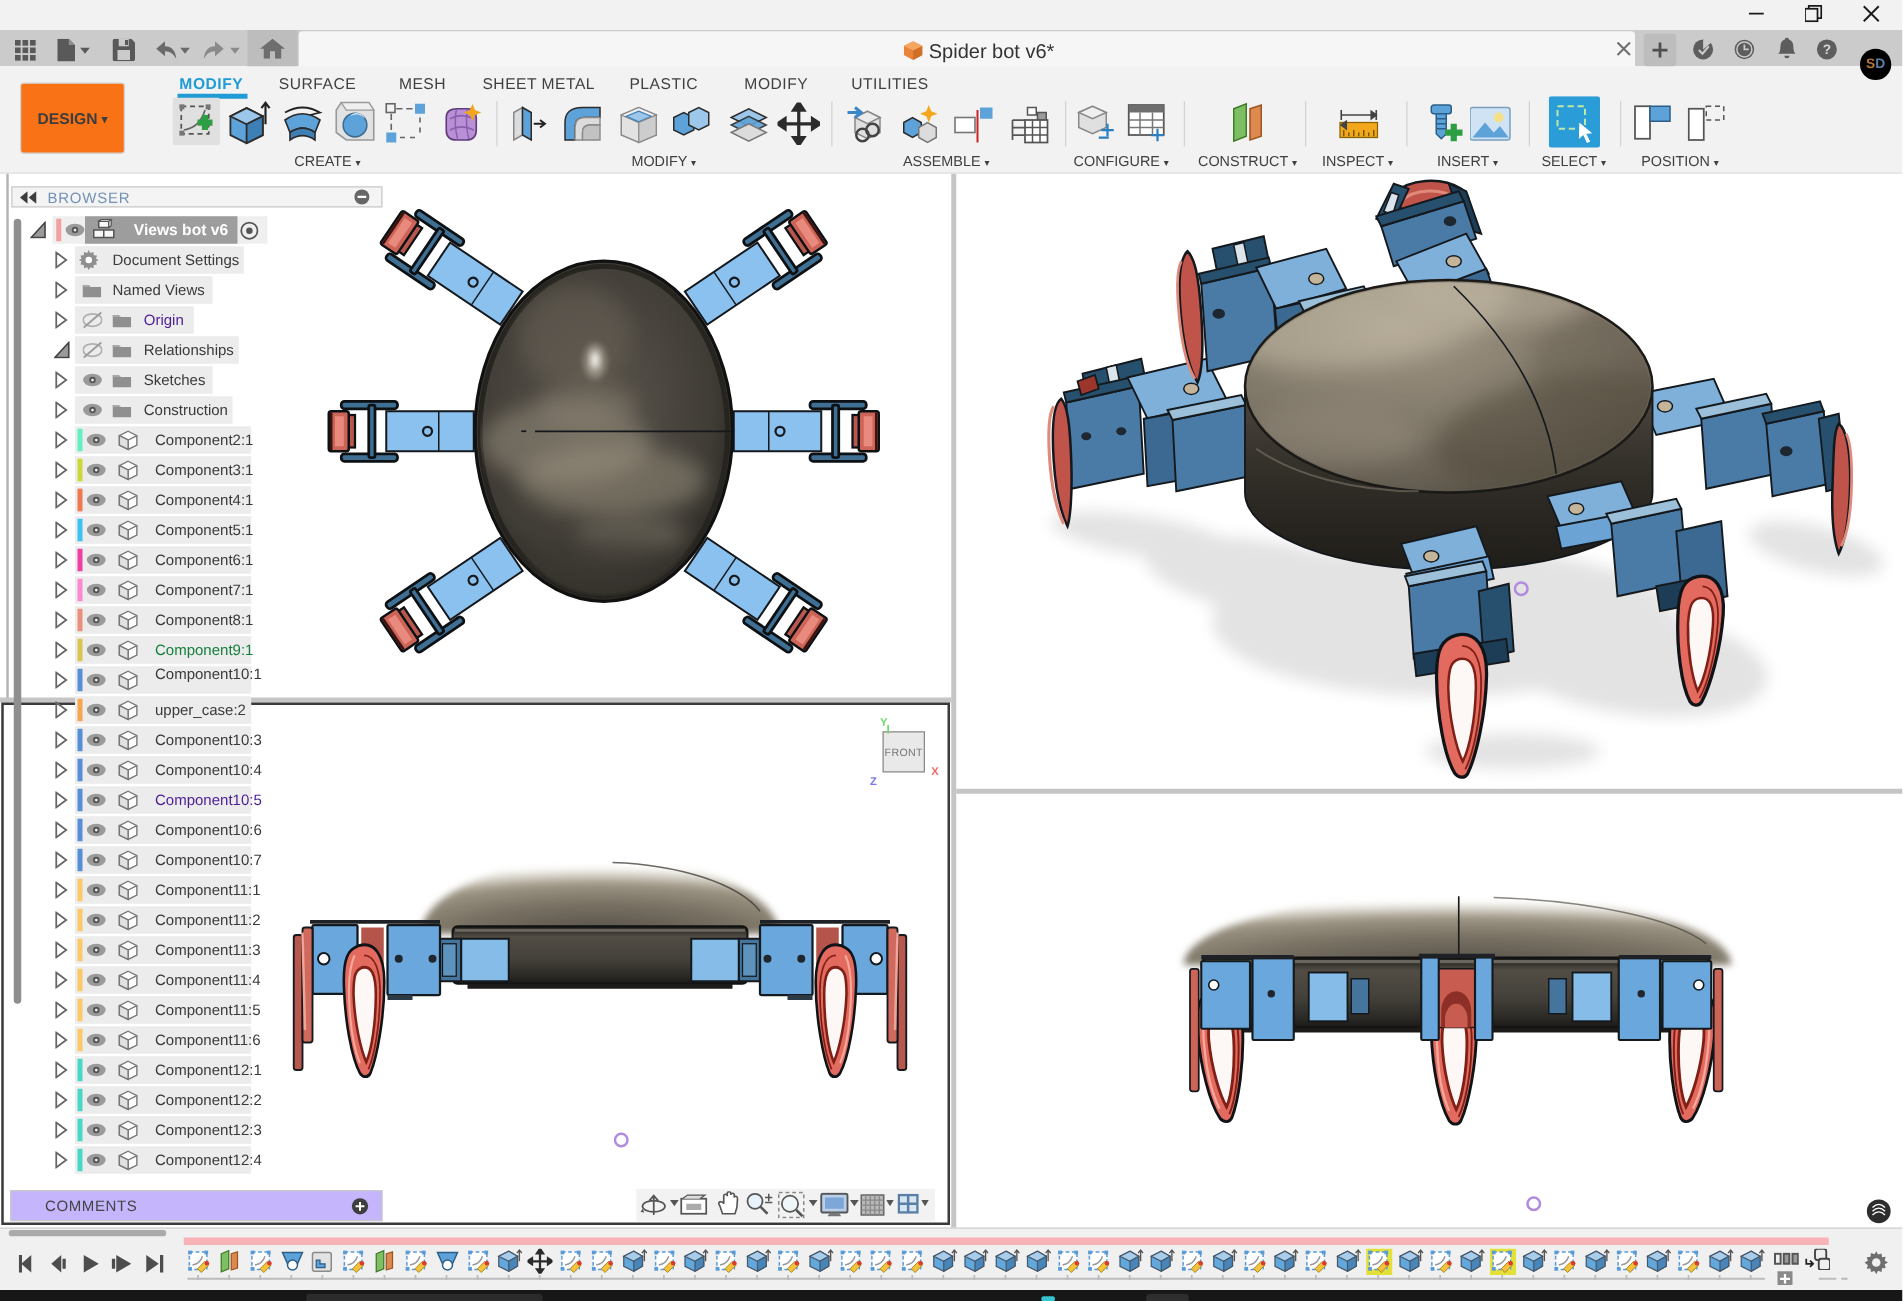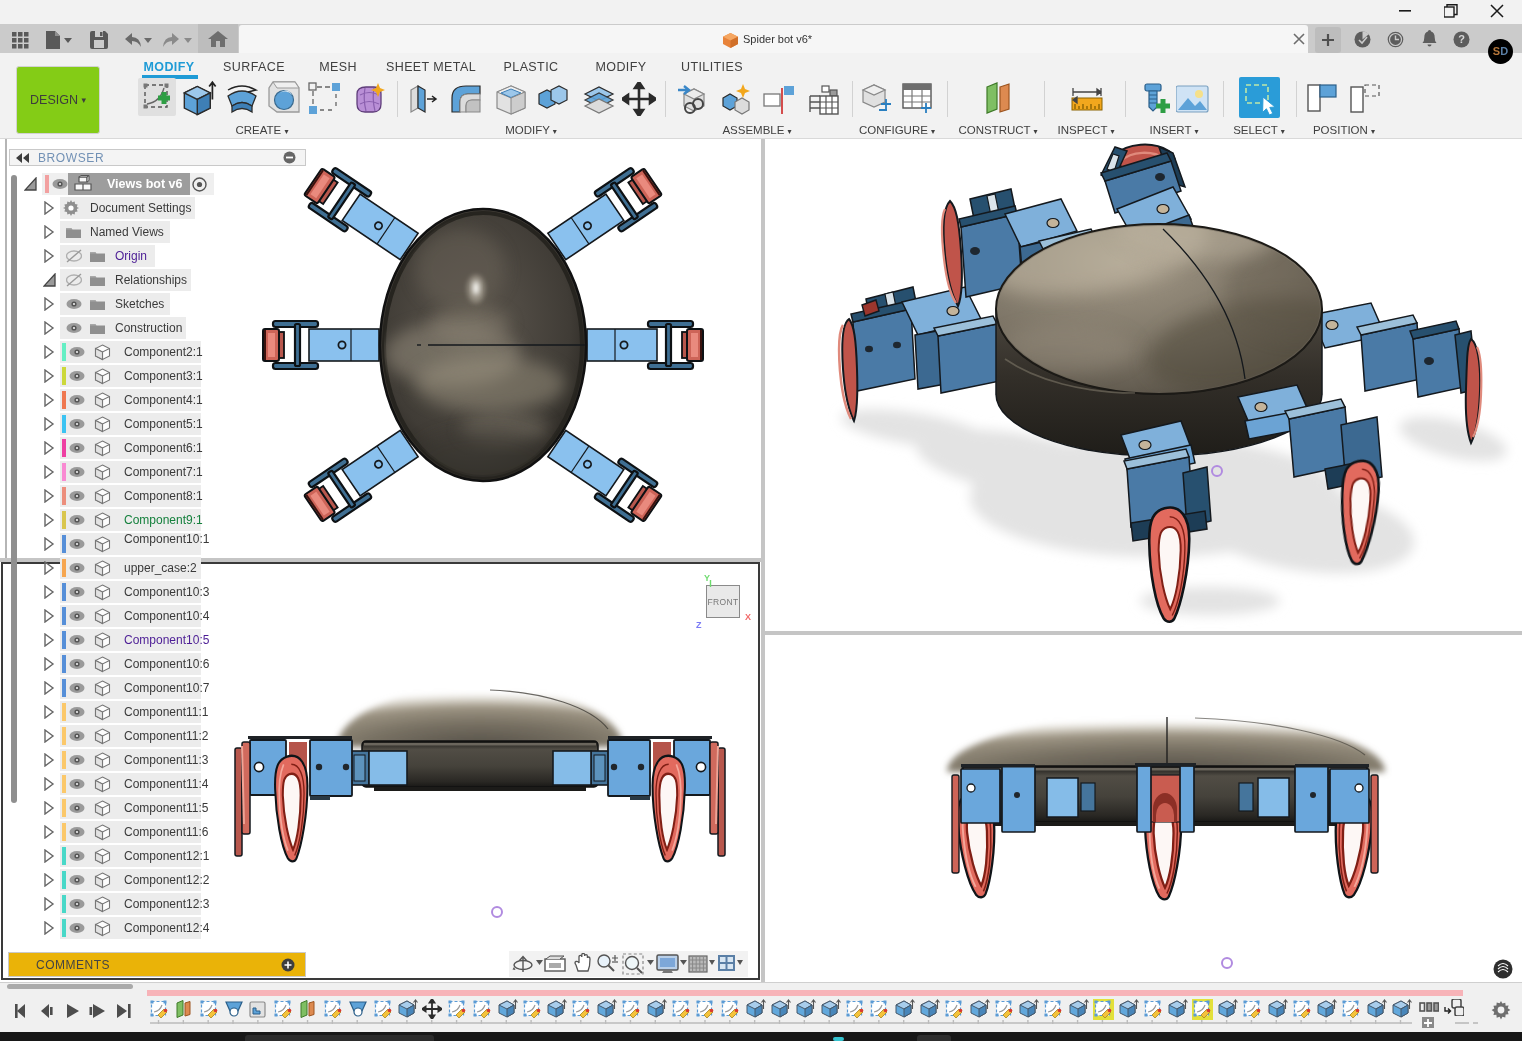--- a/index.html
+++ b/index.html
@@ -62,21 +62,21 @@
     <div class="abs" style="left:198px;top:24px;width:40px;height:29px;background:#bdbdbd"></div>
     <svg class="abs" style="left:208px;top:31px" width="20" height="16">
       <path d="M10 0 L20 8 H17 V16 H12 V10 H8 V16 H3 V8 H0 Z" fill="#6e6e6e"></path>
     </svg>
 <div class="abs" style="left:239px;top:25px;width:1069px;height:28px;background:#f6f6f6;border-radius:3px 3px 0 0"></div>
     <svg class="abs" style="left:723px;top:33px" width="15" height="15">
       <path d="M7.5 0 L15 3.7 L15 11 L7.5 15 L0 11 L0 3.7 Z" fill="#e8833a"></path>
       <path d="M7.5 0 L15 3.7 L7.5 7.4 L0 3.7 Z" fill="#f5a661"></path>
       <path d="M7.5 7.4 L15 3.7 L15 11 L7.5 15 Z" fill="#d06f28"></path>
     </svg>
-    <div class="abs" style="left:743px;top:33px;font-size:11px;color:#333">Spider bot v6*</div>
+    <div class="abs" style="left:743px;top:33px;font-size:16px;color:#333">Spider bot v6*</div>
     <svg class="abs" style="left:1293px;top:33px" width="12" height="12">
       <path d="M1 1 L11 11 M11 1 L1 11" stroke="#6d6d6d" stroke-width="1.6"></path>
     </svg>
     <div class="abs" style="left:1315px;top:27px;width:26px;height:26px;background:#bdbdbd;border-radius:3px"></div>
     <svg class="abs" style="left:1321px;top:33px" width="14" height="14">
       <path d="M7 1 V13 M1 7 H13" stroke="#4f4f4f" stroke-width="2.2"></path>
     </svg>
     <svg class="abs" style="left:1354px;top:31px" width="17" height="17">
       <circle cx="8.5" cy="8.5" r="8" fill="#5d5d5d"></circle>
       <path d="M8.5 8.5 L15 3 A8 8 0 0 0 8.5 0.5 Z" fill="#cbcbcb"></path>
@@ -99,21 +99,21 @@
     <svg class="abs" style="left:1399px;top:10px" width="13" height="3">
       <rect x="0" y="0" width="12" height="1.6" fill="#1a1a1a"></rect>
     </svg>
     <svg class="abs" style="left:1444px;top:4px" width="14" height="14">
       <rect x="0" y="3" width="10" height="10" fill="none" stroke="#1a1a1a" stroke-width="1.4"></rect>
       <path d="M3 3 V0.7 H13 V10.5 H10" fill="none" stroke="#1a1a1a" stroke-width="1.4"></path>
     </svg>
     <svg class="abs" style="left:1490px;top:4px" width="14" height="14">
       <path d="M1 1 L13 13 M13 1 L1 13" stroke="#1a1a1a" stroke-width="1.5"></path>
     </svg>
-<div class="abs" style="left:16px;top:66px;width:84px;height:68px;background:#84cc16;border:1px solid #d2d2d2;border-radius:3px;display:flex;align-items:center;justify-content:center;font-size:12.5px;font-weight:normal;color:#3d3d3d">DESIGN&nbsp;<span style="font-size:9px">▾</span></div>
+<div class="abs" style="left:16px;top:66px;width:84px;height:57px;background:#f97316;border:1px solid #d2d2d2;border-radius:3px;display:flex;align-items:center;justify-content:center;font-size:12.5px;font-weight:bold;color:#3d3d3d">DESIGN&nbsp;<span style="font-size:9px">▾</span></div>
     <div class="tabLbl" style="left:169px;transform:translateX(-50%);color:#1f9bd6;font-weight:bold">MODIFY</div>
     <div class="tabLbl" style="left:254px;transform:translateX(-50%);color:#404040;font-weight:normal">SURFACE</div>
     <div class="tabLbl" style="left:338px;transform:translateX(-50%);color:#404040;font-weight:normal">MESH</div>
     <div class="tabLbl" style="left:431px;transform:translateX(-50%);color:#404040;font-weight:normal">SHEET METAL</div>
     <div class="tabLbl" style="left:531px;transform:translateX(-50%);color:#404040;font-weight:normal">PLASTIC</div>
     <div class="tabLbl" style="left:621px;transform:translateX(-50%);color:#404040;font-weight:normal">MODIFY</div>
     <div class="tabLbl" style="left:712px;transform:translateX(-50%);color:#404040;font-weight:normal">UTILITIES</div>
     <div class="abs" style="left:142px;top:75px;width:56px;height:3.5px;background:#1f9bd6"></div>
     <svg class="abs" style="left:138px;top:78px" width="38" height="38">
       <rect x="0" y="0" width="38" height="38" rx="2" fill="#e0e0e0"></rect>
@@ -1087,21 +1087,21 @@
       <ellipse cx="8" cy="6" rx="7.5" ry="5" fill="#9a9a9a"></ellipse>
       <circle cx="8" cy="6" r="2.6" fill="#555"></circle>
       <circle cx="8" cy="6" r="1.1" fill="#eee"></circle>
     </svg>
     <svg class="abs" style="left:94px;top:920px" width="17" height="17">
       <path d="M8.5 1 L15.5 4.5 L15.5 12 L8.5 15.5 L1.5 12 L1.5 4.5 Z" fill="#fdfdfd" stroke="#777" stroke-width="1.1"></path>
       <path d="M1.5 4.5 L8.5 8 L15.5 4.5 M8.5 8 L8.5 15.5" fill="none" stroke="#777" stroke-width="1.1"></path>
       <path d="M1.5 4.5 L8.5 8 L8.5 15.5 L1.5 12 Z" fill="#e2e2e2" stroke="#777" stroke-width="1.1"></path>
     </svg>
     <div class="abs" style="left:124px;top:921px;font-size:12px;color:#3a3a3a">Component12:4</div>
-    <div class="hdr" style="left:8px;top:952px;width:298px;height:25px;background:#eab308">
+    <div class="hdr" style="left:8px;top:952px;width:298px;height:25px;background:#c4b5fd">
       <span style="margin-left:27px;letter-spacing:.5px;color:#444">COMMENTS</span>
       <svg style="position:absolute;right:10px" width="14" height="14">
         <circle cx="7" cy="7" r="6.5" fill="#3e3e3e"></circle>
         <path d="M7 3.5 V10.5 M3.5 7 H10.5" stroke="#fff" stroke-width="1.6"></path>
       </svg>
     </div>
 <div class="abs" style="left:706px;top:585px;width:34px;height:33px;background:#e9e9e9;border:1.4px solid #8a8a8a;display:flex;align-items:center;justify-content:center;font-size:8.5px;color:#777;letter-spacing:.3px">FRONT</div>
     <div class="abs" style="left:704px;top:573px;color:#6edb6e;font-size:9px;font-weight:bold">Y</div>
     <svg class="abs" style="left:708px;top:580px" width="5" height="7">
       <path d="M2.5 0 V7" stroke="#6edb6e" stroke-width="1.4"></path>

